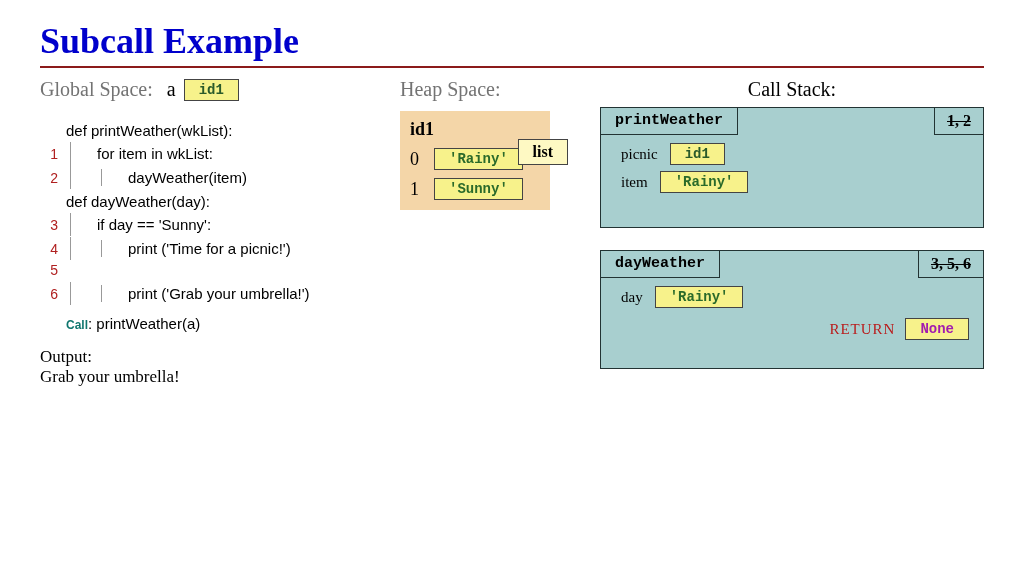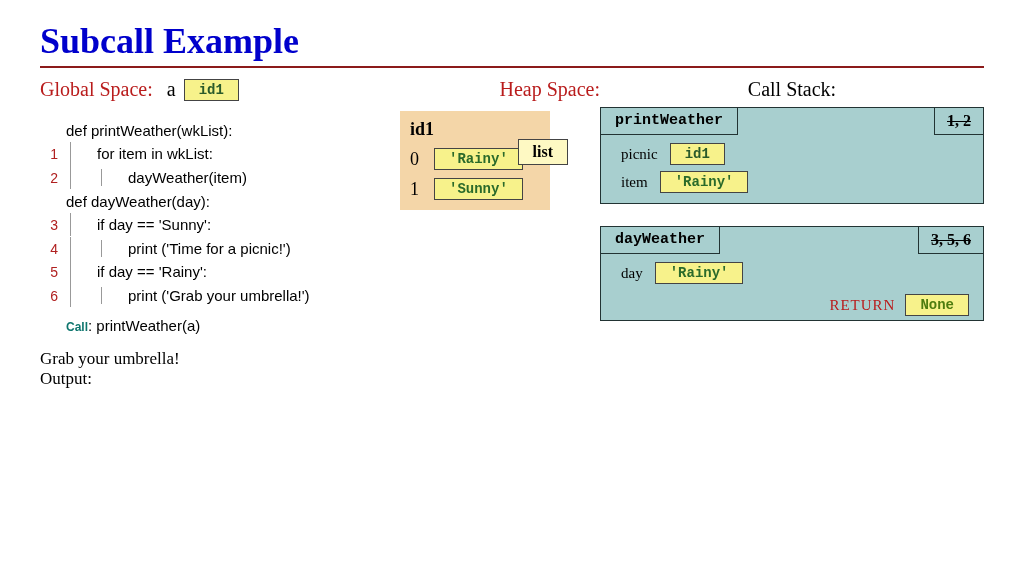--- a/index.html
+++ b/index.html
@@ -22,22 +22,21 @@
     border: none;
     border-top: 2px solid #8b1a1a;
     margin: 0 0 10px 0;
   }
   .row { display: flex; }
   .col-left { width: 360px; }
   .col-mid  { width: 200px; }
   .col-right{ flex: 1; }
   .subhead {
     font-size: 20px;
-    color: #b91c1c;
-    text-align: right;
+    color: #737373;
   }
   .label-a { font-size: 20px; margin-left: 6px; }
   .chip {
     display: inline-block;
     background: #f7f28b;
     border: 1px solid #444;
     padding: 2px 14px;
     font-family: 'Courier New', monospace;
     font-weight: bold;
     font-size: 14px;
@@ -81,21 +80,21 @@
     font-size: 16px;
   }
   .heap-row { display: flex; align-items: center; gap: 10px; margin-top: 8px; }
   .heap-idx { font-size: 18px; width: 14px; }
   
   .stack-title { font-size: 20px; text-align: center; margin-bottom: 6px; }
   .frame {
     background: #a8cfcf;
     border: 1px solid #233;
     margin-bottom: 22px;
-    padding: 0 0 4px 0;
+    padding: 0 0 28px 0;
     position: relative;
     text-align: center;
   }
   .frame-head {
     display: flex;
     justify-content: space-between;
     align-items: stretch;
   }
   .frame-name {
     background: #a8cfcf;
@@ -155,35 +154,34 @@
       <div class="codeline">
           <span class="ln">3</span>
           <span class="ind1"><span>if day == 'Sunny':</span></span>
         </div>
       <div class="codeline">
           <span class="ln">4</span>
           <span class="ind1"><span class="ind2"><span>print ('Time for a picnic!')</span></span></span>
         </div>
       <div class="codeline">
           <span class="ln">5</span>
-          <span class="ind1"><span>if day == 'Rainy':</span></span>
         </div>
       <div class="codeline">
           <span class="ln">6</span>
           <span class="ind1"><span class="ind2"><span>print ('Grab your umbrella!')</span></span></span>
         </div>
       <div class="codeline" style="margin-top:6px;">
           <span class="noln"></span>
         <span><span class="call-label">Call</span>: <span>printWeather(a)</span></span>
       </div>
     </div>
 
     <div class="output">
+      <div>Output:</div>
       <div>Grab your umbrella!</div>
-      <div>Output:</div>
     </div>
   </div>
 
   <div class="col-mid">
     <div class="subhead">Heap Space:</div>
     <div class="heap-box">
       <div class="heap-id">id1</div>
       <div class="heap-type">list</div>
       <div class="heap-row">
         <span class="heap-idx">0</span>
@@ -222,17 +220,17 @@
         <div class="frame-lines">3, 5, 6</div>
       </div>
       <div class="frame-body">
         <div class="frame-var">
           <span>day</span>
           <span class="chip green">'Rainy'</span>
         </div>
       </div>
       <div class="return-row">
         <span class="return-label">RETURN</span>
-        <span class="chip" style="color:#4d7c0f;">None</span>
+        <span class="chip" style="color:#a21caf;">None</span>
       </div>
     </div>
   </div>
 </div>
 
 </body></html>

